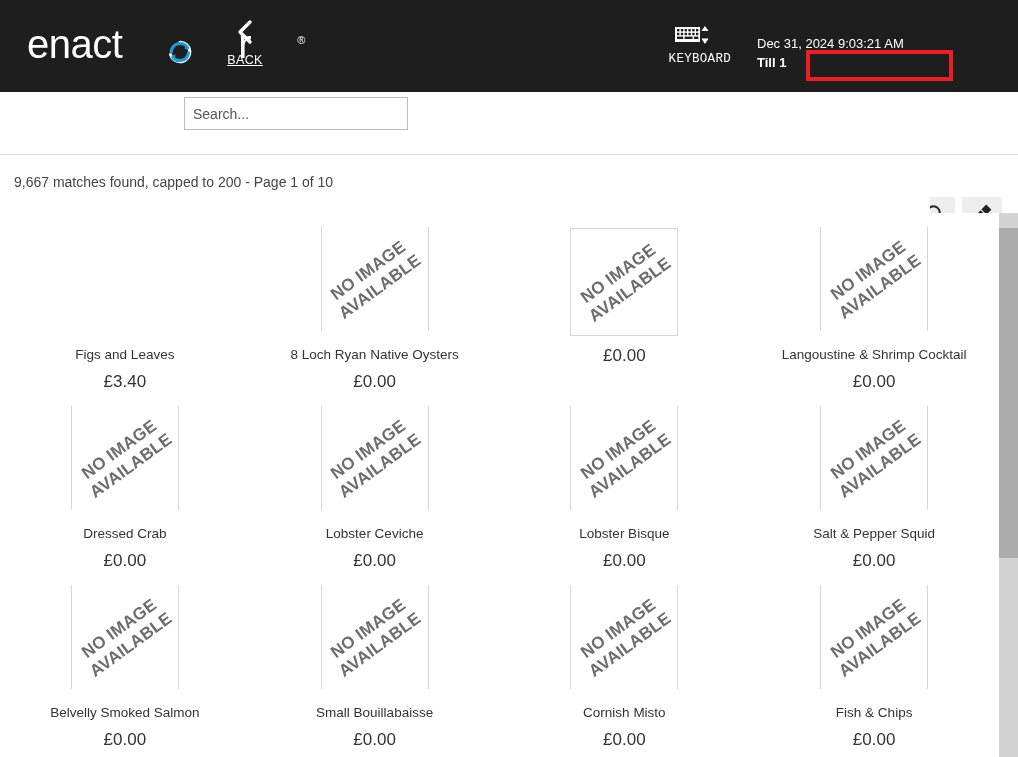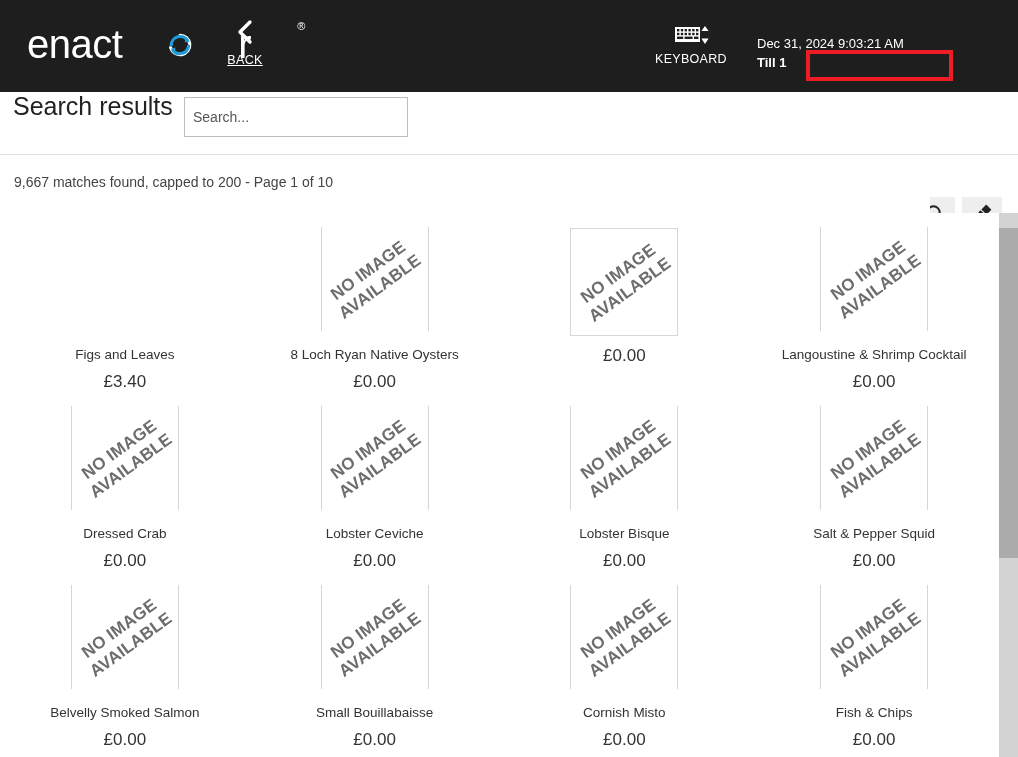--- a/index.html
+++ b/index.html
@@ -16,21 +16,21 @@
   #app-header {
     position: relative;
     width: 1018px;
     height: 92px;
     background: #1e1e1e;
   }
   #brand-logo {
     position: absolute;
     left: 27px; top: 24px;
     display: flex;
-    align-items: center;
+    align-items: flex-end;
     user-select: none;
     gap: 44px;
   }
   #brand-logo .logo-text {
     font-size: 40px;
     letter-spacing: -0.5px;
     color: #ffffff;
     font-weight: 400;
     line-height: 40px;
   }
@@ -70,22 +70,23 @@
     font-size: 12.5px;
     color: #ffffff;
     letter-spacing: 0.4px;
     text-decoration: underline;
   }
 
   #keyboard-button {
     position: absolute;
     left: 655px; top: 22px;
     width: 76px;
-    text-align: left;
+    text-align: right;
     cursor: pointer;
+    font-family: Liberation Mono, monospace;
   }
   #keyboard-button .kb-icon-wrap {
     display: flex;
     align-items: center;
     justify-content: center;
     height: 26px;
   }
   #keyboard-button .kb-label {
     display: block;
     margin-top: 4px;
@@ -125,21 +126,21 @@
     left: 13px; top: 108px;
     transform: translateY(-108px);
     font-size: 25px;
     font-weight: 400;
     color: #222222;
   }
 
   #search-input {
     left: 184px; top: 105px;
     transform: translateY(-100px);
-    width: 224px; height: 40px;
+    width: 224px; height: 33px;
     border: 1px solid #bdbdbd;
     background: #ffffff;
     font-family: "Liberation Sans", sans-serif;
     font-size: 14px;
     color: #333;
     padding: 0 8px;
     outline: none;
     position: absolute;
   }
   #search-input::placeholder { color: #555; opacity: 1; }
@@ -396,21 +397,20 @@
 
   <div id="header-status">
     <span>Dec 31, 2024 9:03:21 AM</span>
     <span class="till-line">Till 1</span>
   </div>
 
   <div id="highlight-box"></div>
 </div>
 
 <div id="search-bar">
-  <div id="page-title">Search results</div>
 
   <input id="search-input" type="text" placeholder="Search..." style="">
   <span id="caret"></span>
 
   <span class="field-label" id="label-price-from">Price From</span>
   <input class="price-input" id="price-from-input" type="text" placeholder="£0.00" style="">
 
   <span class="field-label" id="label-to">To</span>
   <input class="price-input" id="price-to-input" type="text" placeholder="£0.00" style="">
 

